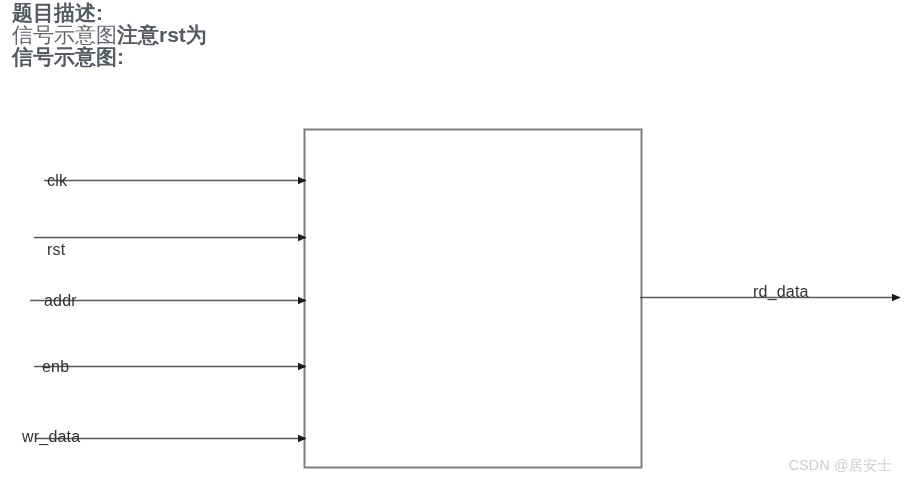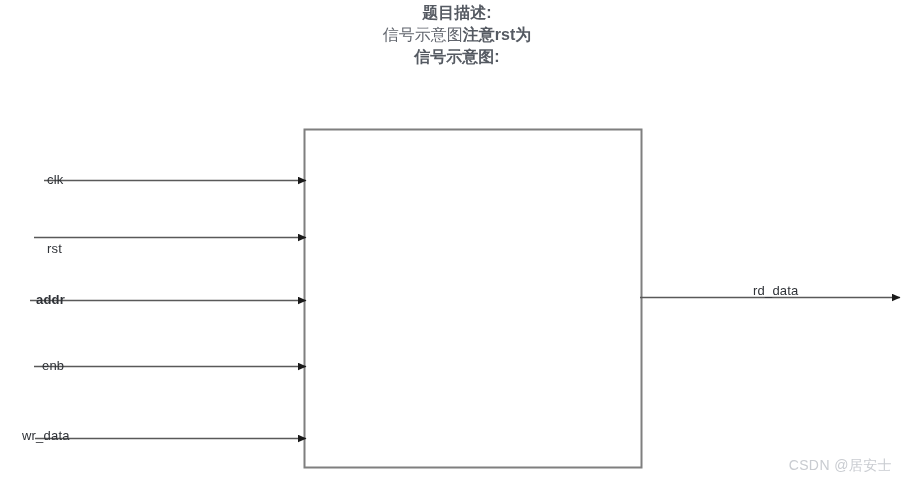--- a/index.html
+++ b/index.html
@@ -22,26 +22,25 @@
   }
 
   
   .text-block {
     position: absolute;
     left: 12px;
     top: 2px;
     width: 890px;
   }
   .t-line {
-    font-size: 16px;
+    font-size: 21px;
     line-height: 22px;
     color: #61656d;
     white-space: nowrap;
     letter-spacing: 0px;
-    text-align: center;
   }
   .t-line.bold {
     font-weight: bold;
     color: #555a62;
   }
   .t-line .b {
     font-weight: bold;
     color: #555a62;
   }
 
@@ -49,21 +48,21 @@
   #diagram {
     position: absolute;
     left: 0;
     top: 0;
     width: 905px;
     height: 484px;
   }
 
   .sig-label {
     position: absolute;
-    font-size: 13px;
+    font-size: 16px;
     color: #2f3237;
     font-family: "Liberation Sans", "DejaVu Sans", sans-serif;
     white-space: nowrap;
     letter-spacing: 0.2px;
   }
 
   .watermark {
     position: absolute;
     right: 13px;
     bottom: 9px;
@@ -101,21 +100,21 @@
         <line x1="35" y1="438.5" x2="306" y2="438.5" stroke="#595959" stroke-width="1.6" marker-end="url(#arrowhead)"></line>
       </g>
     <g id="output-lines">
         <line x1="640" y1="297.5" x2="900" y2="297.5" stroke="#595959" stroke-width="1.6" marker-end="url(#arrowhead)"></line>
       </g>
   </svg>
 
   <div id="labels-layer">
       <div class="sig-label" style="left: 47px; top: 172px;">clk</div>
       <div class="sig-label" style="left: 47px; top: 229px; margin-top: 12px;">rst</div>
-      <div class="sig-label" style="left: 36px; top: 292px; font-weight: bold;">addr</div>
+      <div class="sig-label" style="left: 44px; top: 292px;">addr</div>
       <div class="sig-label" style="left: 42px; top: 358px;">enb</div>
       <div class="sig-label" style="left: 22px; top: 428px;">wr_data</div>
       <div class="sig-label" style="left: 753px; top: 283px; text-align: center;">rd_data</div>
     </div>
 
   <div class="watermark">CSDN @居安士</div>
 
 </div>
 
 </body></html>

